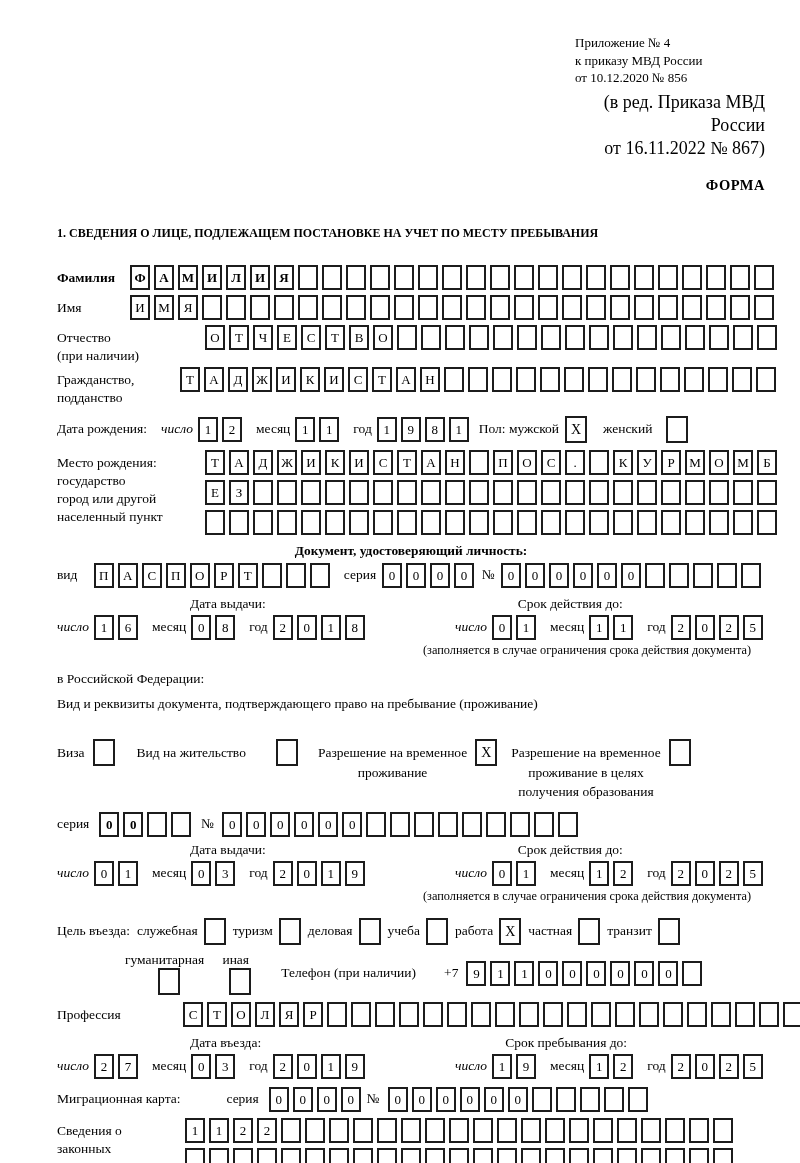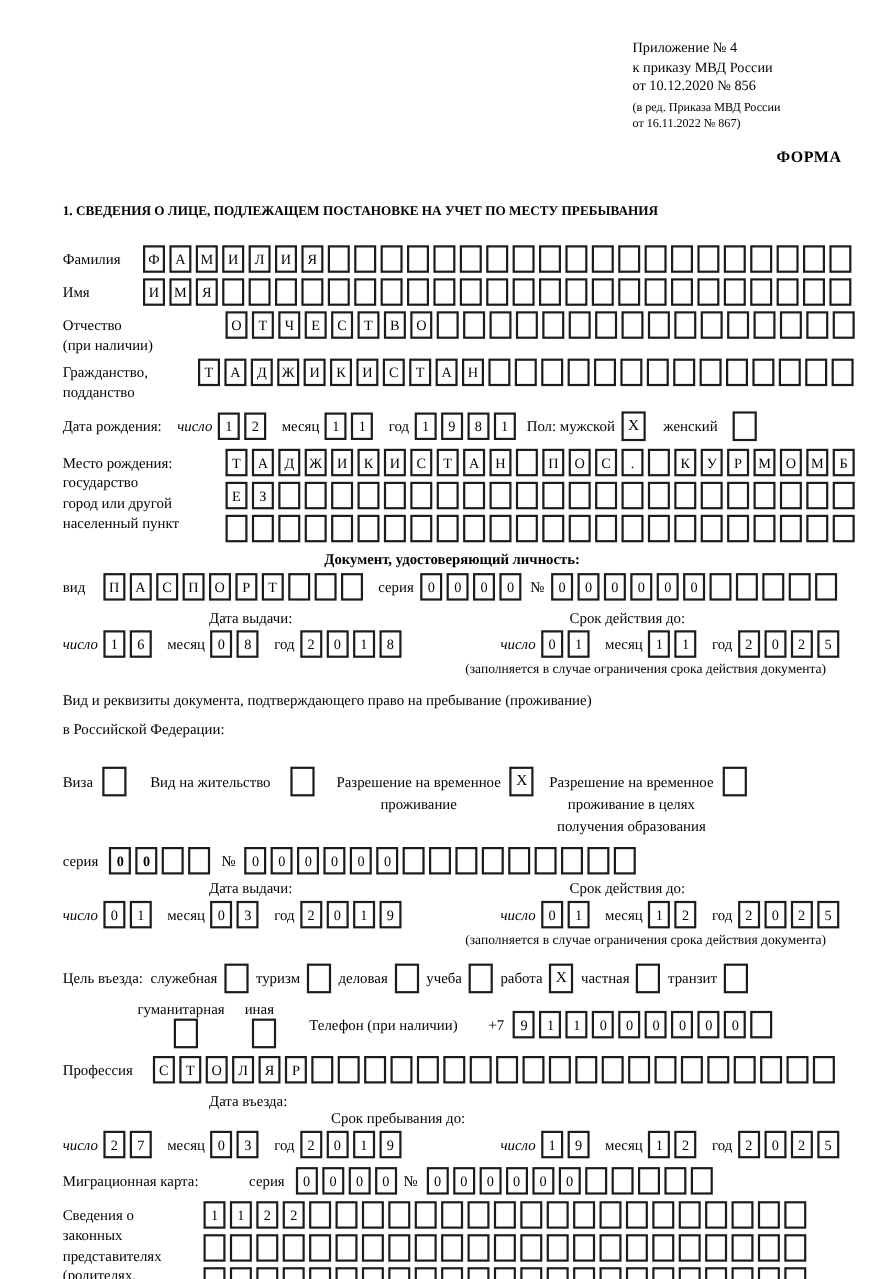--- a/index.html
+++ b/index.html
@@ -4,21 +4,21 @@
 <style>
   html,body{margin:0;padding:0;background:#fff;}
   body{
     width:800px;height:1163px;overflow:hidden;color:#000;
     font-family:"Liberation Serif","DejaVu Serif",serif;font-size:13.5px;
   }
   .page{box-sizing:border-box;width:800px;height:1163px;padding:34px 35px 0 57px;}
 
   
   .annex{width:190px;margin-left:auto;line-height:1.35;font-size:13px;}
-  .annex .small{font-size:11px;margin-top:4px;line-height:1.3;}
+  .annex .small{font-size:18px;margin-top:4px;line-height:1.3;text-align:right;}
   .forma{text-align:right;font-weight:bold;font-size:14.5px;margin-top:16px;letter-spacing:.5px;}
   .title{margin-top:18px;text-align:center;font-weight:bold;font-size:14.8px;line-height:1.55;}
   .blank-line{display:inline-block;width:56px;border-bottom:2px solid #333;height:14px;margin-left:8px;}
   .sect{margin-top:32px;font-weight:bold;font-size:12px;}
 
   
   .row{display:flex;align-items:flex-start;margin-top:5px;}
   .lbl{padding-top:4px;flex-shrink:0;line-height:1.35;}
   .w73{width:73px;} .w123{width:123px;} .w148{width:148px;} .w128{width:128px;}
   .boxes{white-space:nowrap;}
@@ -72,21 +72,21 @@
     <div class="small">
       <div>(в ред. Приказа МВД России</div>
       <div>от 16.11.2022 № 867)</div>
     </div>
   </div>
   <div class="forma">ФОРМА</div>
 
 
   <div class="sect">1. СВЕДЕНИЯ О ЛИЦЕ, ПОДЛЕЖАЩЕМ ПОСТАНОВКЕ НА УЧЕТ ПО МЕСТУ ПРЕБЫВАНИЯ</div>
 
-  <div class="row" style="margin-top:24px;">
+  <div class="row" style="margin-top:24px;font-weight:bold;">
     <div class="lbl w73">Фамилия</div>
     <div class="boxes"><span class="cell">Ф</span><span class="cell">А</span><span class="cell">М</span><span class="cell">И</span><span class="cell">Л</span><span class="cell">И</span><span class="cell">Я</span><span class="cell"></span><span class="cell"></span><span class="cell"></span><span class="cell"></span><span class="cell"></span><span class="cell"></span><span class="cell"></span><span class="cell"></span><span class="cell"></span><span class="cell"></span><span class="cell"></span><span class="cell"></span><span class="cell"></span><span class="cell"></span><span class="cell"></span><span class="cell"></span><span class="cell"></span><span class="cell"></span><span class="cell"></span><span class="cell"></span></div>
   </div>
 
   <div class="row">
     <div class="lbl w73">Имя</div>
     <div class="boxes"><span class="cell">И</span><span class="cell">М</span><span class="cell">Я</span><span class="cell"></span><span class="cell"></span><span class="cell"></span><span class="cell"></span><span class="cell"></span><span class="cell"></span><span class="cell"></span><span class="cell"></span><span class="cell"></span><span class="cell"></span><span class="cell"></span><span class="cell"></span><span class="cell"></span><span class="cell"></span><span class="cell"></span><span class="cell"></span><span class="cell"></span><span class="cell"></span><span class="cell"></span><span class="cell"></span><span class="cell"></span><span class="cell"></span><span class="cell"></span><span class="cell"></span></div>
   </div>
 
   <div class="row">
@@ -164,30 +164,30 @@
       <span class="boxes"><span class="cell">0</span><span class="cell">1</span></span>
       <span class="t2">месяц</span>
       <span class="boxes"><span class="cell">1</span><span class="cell">1</span></span>
       <span class="t2">год</span>
       <span class="boxes"><span class="cell">2</span><span class="cell">0</span><span class="cell">2</span><span class="cell">5</span></span>
     </div>
   </div>
   <div class="footnote">(заполняется в случае ограничения срока действия документа)</div>
 
   <div style="margin-top:8px;line-height:1.9;">
+    <div>в Российской Федерации:</div>
     <div>Вид и реквизиты документа, подтверждающего право на пребывание (проживание)</div>
-    <div>в Российской Федерации:</div>
   </div>
 
   <div class="permit-row">
     <div class="popt">
       <div class="plbl">Виза</div>
       <span class="cbox"></span>
     </div>
-    <div class="popt" style="margin-left:22px;">
+    <div class="popt" style="margin-left:22px;gap:12px;">
       <div class="plbl">Вид на жительство</div>
       <span class="cbox" style="margin-left:18px;"></span>
     </div>
     <div class="popt" style="margin-left:20px;">
       <div class="plbl ctr">
         <div>Разрешение на временное</div>
         <div>проживание</div>
       </div>
       <span class="cbox">X</span>
     </div>
@@ -270,26 +270,26 @@
       </span>
     <span class="opt" style="margin-left:16px;">
         <span>иная</span>
         <span class="cbox"></span>
       </span>
     <span style="margin-left:30px;">Телефон (при наличии)</span>
     <span style="margin-left:28px;margin-right:8px;">+7</span>
     <span class="boxes"><span class="cell">9</span><span class="cell">1</span><span class="cell">1</span><span class="cell">0</span><span class="cell">0</span><span class="cell">0</span><span class="cell">0</span><span class="cell">0</span><span class="cell">0</span><span class="cell"></span></span>
   </div>
 
-  <div class="row" style="margin-top:7px;">
+  <div class="row" style="margin-top:7px;gap:44px;">
     <div class="lbl" style="width:82px;">Профессия</div>
     <div class="boxes"><span class="cell">С</span><span class="cell">Т</span><span class="cell">О</span><span class="cell">Л</span><span class="cell">Я</span><span class="cell">Р</span><span class="cell"></span><span class="cell"></span><span class="cell"></span><span class="cell"></span><span class="cell"></span><span class="cell"></span><span class="cell"></span><span class="cell"></span><span class="cell"></span><span class="cell"></span><span class="cell"></span><span class="cell"></span><span class="cell"></span><span class="cell"></span><span class="cell"></span><span class="cell"></span><span class="cell"></span><span class="cell"></span><span class="cell"></span><span class="cell"></span></div>
   </div>
 
-  <div class="datehead" style="margin-top:8px;flex-direction:column;">
+  <div class="datehead" style="margin-top:8px;">
     <div class="h1">Дата въезда:</div>
     <div class="h2" style="margin-left:244px;">Срок пребывания до:</div>
   </div>
   <div class="daterow">
     <div class="left dgroup">
       <span class="t">число</span>
       <span class="boxes"><span class="cell">2</span><span class="cell">7</span></span>
       <span class="t2">месяц</span>
       <span class="boxes"><span class="cell">0</span><span class="cell">3</span></span>
       <span class="t2">год</span>

